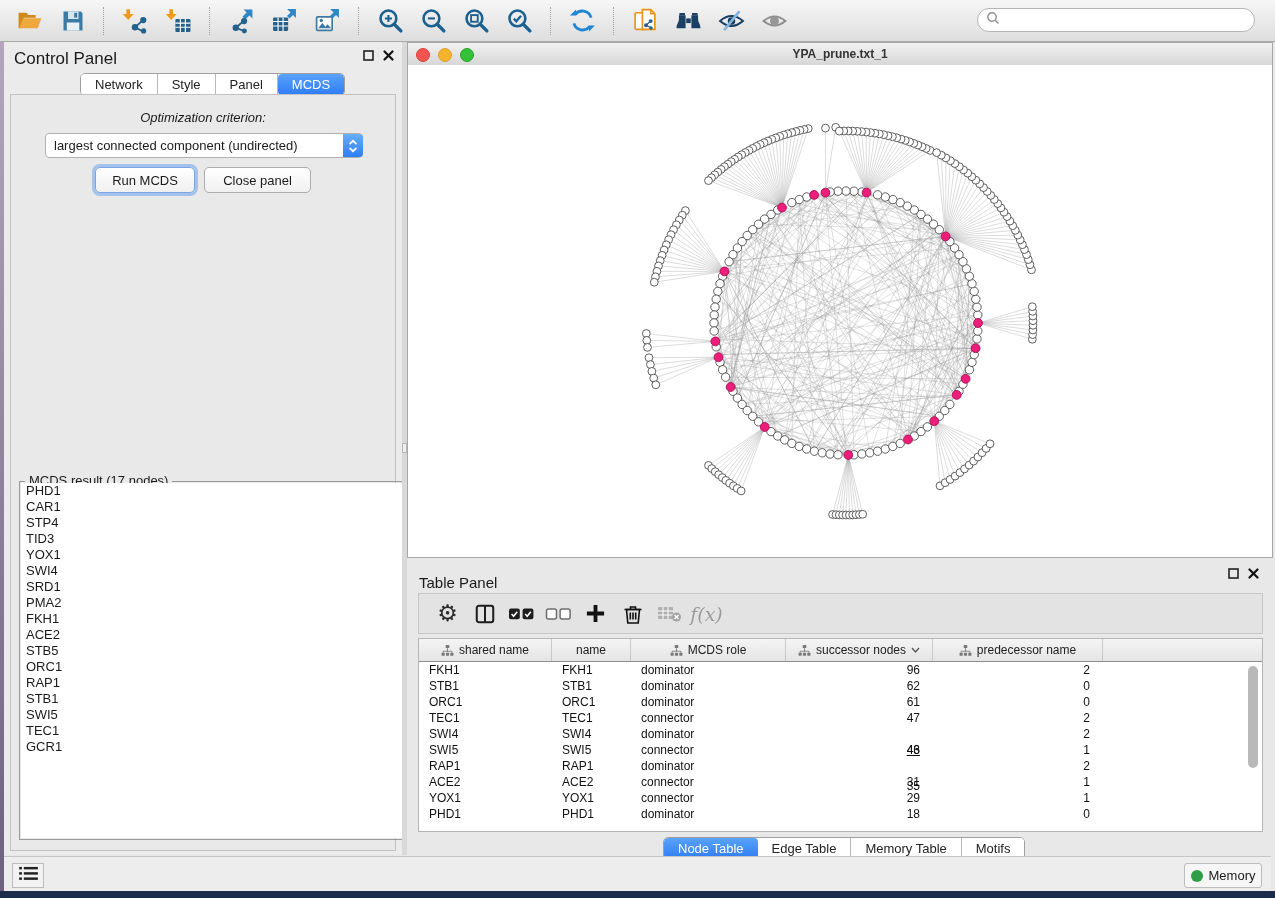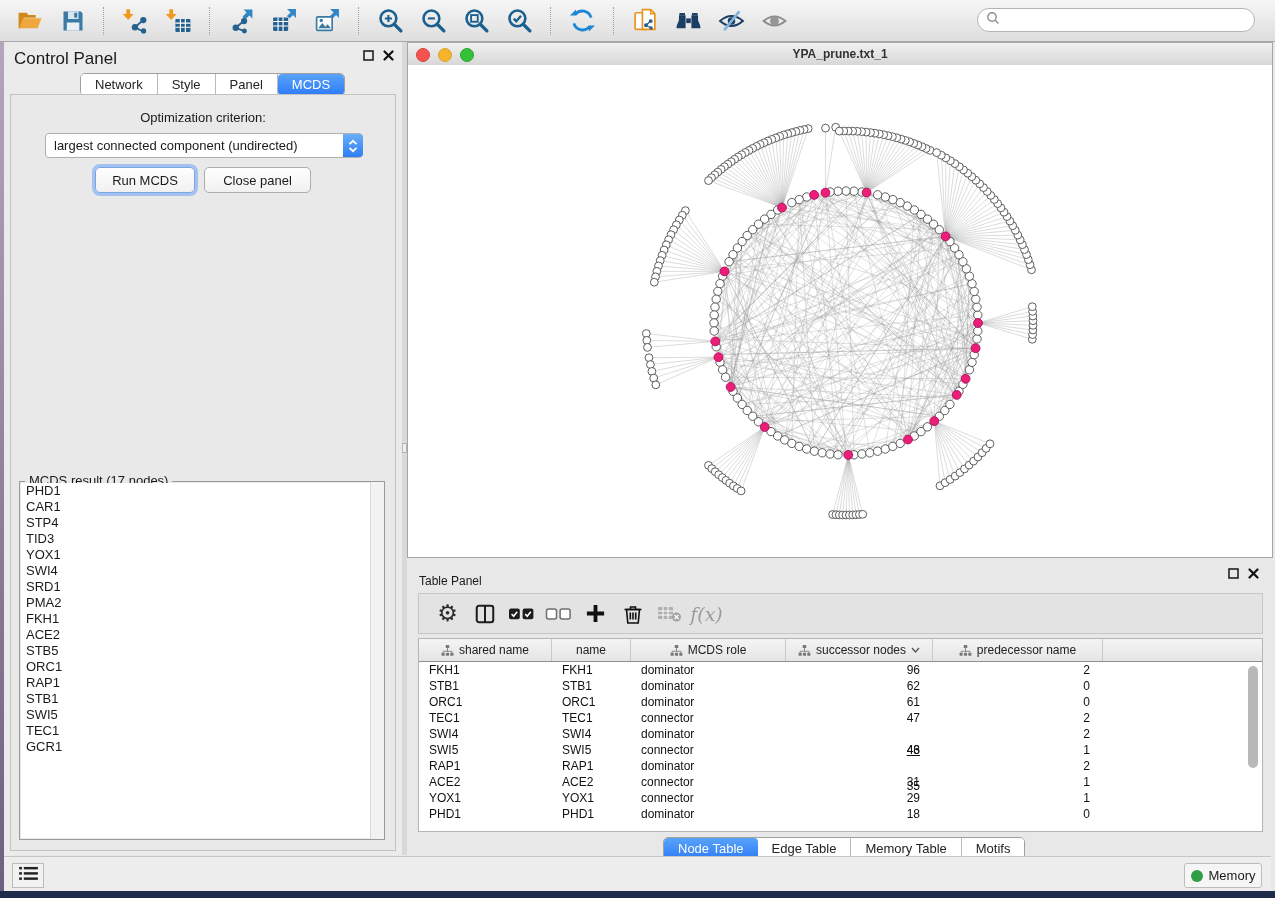--- a/index.html
+++ b/index.html
@@ -23,52 +23,52 @@
   .cp-header{position:absolute;left:0;top:0;right:0;height:28px;}
   .cp-title{position:absolute;left:10px;top:7px;font-size:17px;}
   .panel-btns{position:absolute;right:8px;top:8px;display:flex;gap:9px;align-items:center;}
   .panel-btns span{cursor:pointer;display:flex;}
   .segbar{position:absolute;display:flex;border:1px solid #a0a0a0;border-radius:5px;overflow:hidden;background:#fff;height:21px;}
   .cp-tabs{left:76px;top:31px;}
   .seg{padding:0 14px;font-size:13px;display:flex;align-items:center;border-right:1px solid #b9b9b9;cursor:pointer;background:#fff;color:#222;}
   .seg:last-child{border-right:none;}
   .seg.active{background:linear-gradient(#59a3f9,#2e7cf6);color:#fff;border-right:none;border-radius:4px;}
   .cp-content{position:absolute;left:6px;top:52px;right:6px;bottom:4px;background:#e9e9e9;border:1px solid #c2c2c2;}
-  .opt-label{position:absolute;top:15px;width:100%;text-align:center;font-size:13px;}
+  .opt-label{position:absolute;top:15px;width:100%;text-align:center;font-size:13px;font-style:italic;}
   .dropdown{position:absolute;left:34px;top:38px;width:316px;height:23px;background:#fff;border:1px solid #b0b0b0;
     border-radius:4px;display:flex;align-items:center;cursor:pointer;}
   .dropdown .dd-text{flex:1;font-size:13px;padding-left:8px;white-space:nowrap;overflow:hidden;}
   .dd-stepper{width:20px;height:23px;border-radius:0 4px 4px 0;background:linear-gradient(#6aaef8,#2d7ef5);
     display:flex;align-items:center;justify-content:center;margin-right:-1px;}
   .btn{position:absolute;height:24px;background:linear-gradient(#ffffff,#f0f0f0);border:1px solid #adadad;
     border-radius:5px;font-size:13px;display:flex;align-items:center;justify-content:center;cursor:pointer;}
   .btn-run{left:84px;top:72px;width:98px;box-shadow:0 0 0 3px rgba(106,162,243,.55);border-color:#7aa4e6;}
   .btn-close{left:193px;top:72px;width:105px;}
-  .groupbox{position:absolute;left:8px;top:386px;width:364px;height:357px;border:1px solid #9a9a9a;}
+  .groupbox{position:absolute;left:8px;top:386px;width:364px;height:357px;border:1px solid #9a9a9a;padding-left:32px;}
   .groupbox legend,.gb-title{position:absolute;top:-9px;left:5px;background:#e9e9e9;padding:0 4px;font-size:13px;}
   .mcds-list{position:absolute;left:1px;top:1px;right:1px;bottom:1px;background:#fff;overflow:hidden;}
   .mcds-item{font-size:13px;line-height:16px;padding-left:5px;}
   .mcds-track{position:absolute;right:0;top:0;bottom:0;width:13px;background:#f2f2f2;border-left:1px solid #d8d8d8;}
   .splitter{position:absolute;left:402px;top:42px;width:5px;height:813px;background:#d9d9d9;cursor:col-resize;}
   .split-handle{position:absolute;left:0;top:401px;width:5px;height:10px;background:#efefef;border:1px solid #b5b5b5;box-sizing:border-box;}
   
   .network-window{position:absolute;left:407px;top:42px;width:866px;height:516px;border:1px solid #a6a6a6;box-sizing:border-box;background:#fff;}
   .nw-titlebar{position:absolute;left:0;top:0;right:0;height:22px;background:linear-gradient(#f1f1f1,#d7d7d7);
     border-bottom:1px solid #b0b0b0;}
   .traffic{position:absolute;left:8px;top:5px;display:flex;gap:8px;}
   .traffic span{width:12px;height:12px;border-radius:50%;cursor:pointer;}
   .t-red{background:#f4534f;border:0.5px solid #d8423f;}
   .t-yellow{background:#f6b42e;border:0.5px solid #dca12a;}
   .t-green{background:#32c137;border:0.5px solid #2aa32f;}
   .nw-title{position:absolute;top:4px;width:100%;text-align:center;font-size:12px;font-weight:700;color:#333;}
   .nw-canvas{position:absolute;left:0;top:22px;right:0;bottom:0;background:#fff;}
   .nw-canvas svg{display:block;}
   
   .table-panel{position:absolute;left:407px;top:558px;width:868px;height:297px;background:#e8e8e8;}
-  .tp-title{position:absolute;left:12px;top:16px;font-size:12px;}
+  .tp-title{position:absolute;left:12px;top:16px;font-size:15px;}
   .tp-btns{position:absolute;right:16px;top:10px;display:flex;gap:9px;}
   .tp-btns span{cursor:pointer;display:flex;}
   .tp-toolbar{position:absolute;left:11px;top:35px;width:845px;height:41px;background:#e3e3e3;
     border:1px solid #c6c6c6;box-sizing:border-box;display:flex;align-items:center;padding-left:10px;}
   .tt-icon{width:37px;height:34px;display:flex;align-items:center;justify-content:center;cursor:pointer;}
   .tt-icon.disabled{cursor:default;}
   .fx{font-family:"DejaVu Serif",serif;font-style:italic;font-size:19px;color:#9b9b9b;}
   .tbl{position:absolute;left:11px;top:80px;width:845px;height:194px;background:#fff;border:1px solid #b5b5b5;box-sizing:border-box;overflow:hidden;}
   .tbl-head{display:flex;height:22px;background:linear-gradient(#f4f4f4,#e5e5e5);border-bottom:1px solid #8f8f8f;}
   .th{display:flex;align-items:center;justify-content:center;gap:5px;font-size:12px;color:#222;

